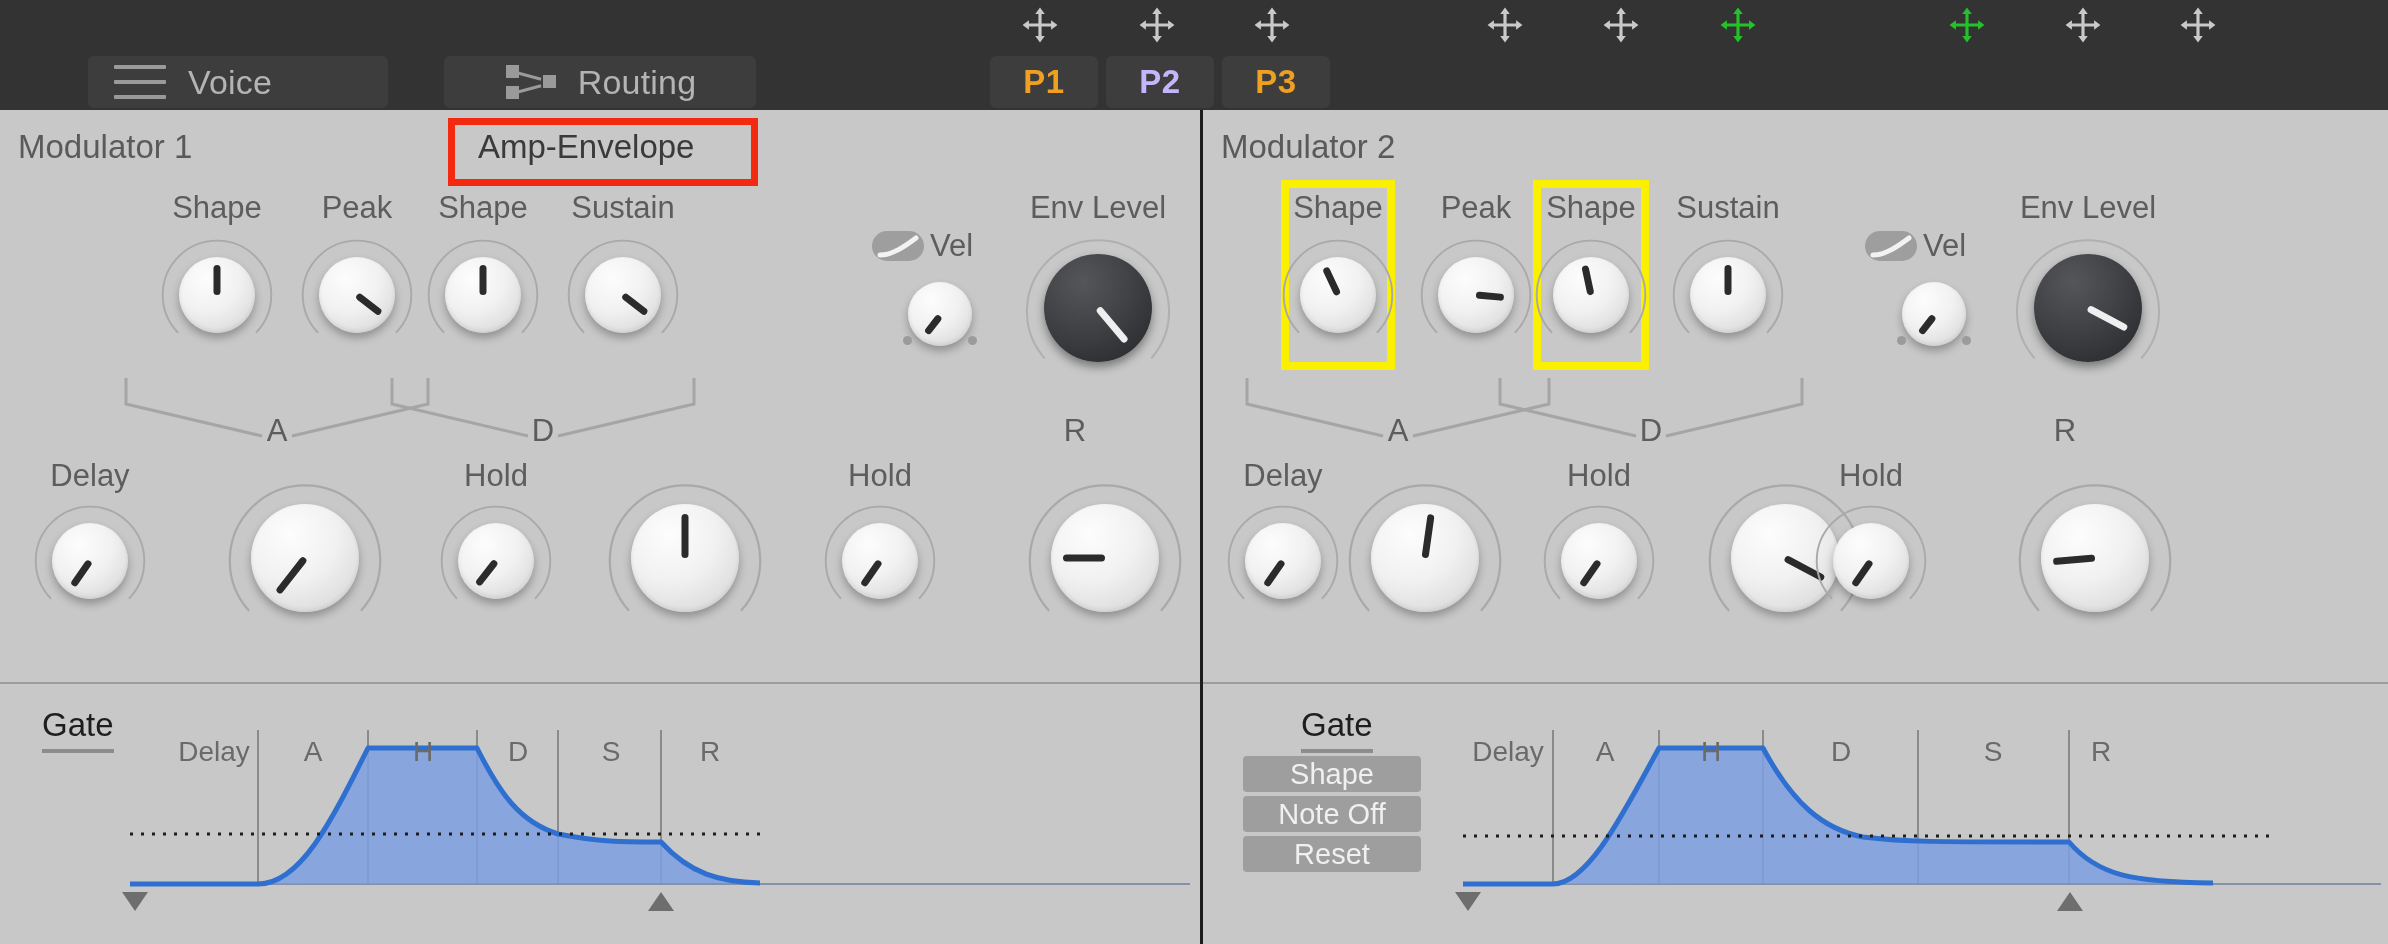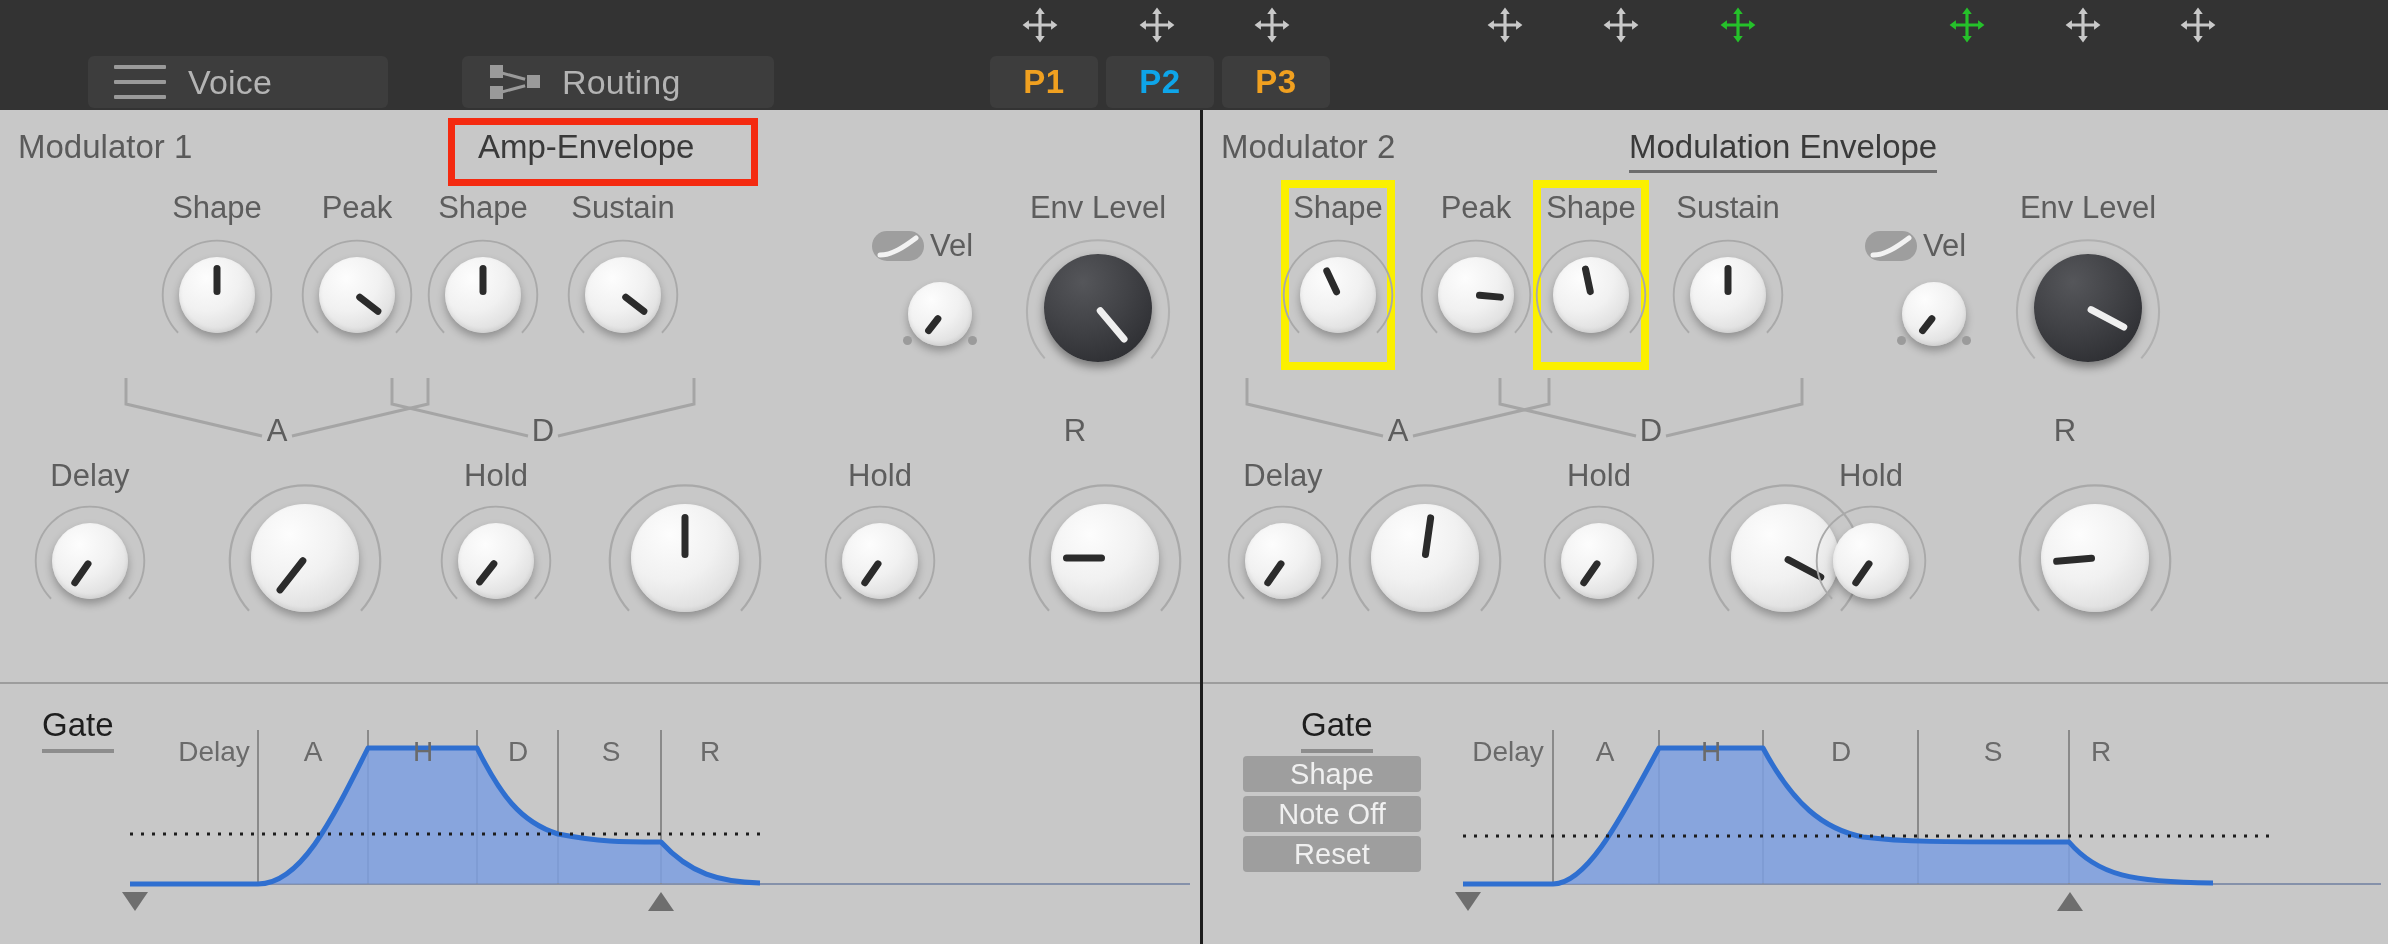--- a/index.html
+++ b/index.html
@@ -20,21 +20,21 @@
   .nav-btn {
     position: absolute; height: 52px;
     background: #3d3d3d; border-radius: 6px;
     display: flex; align-items: center; gap: 22px;
     padding: 0 26px;
   }
   .nav-btn .nav-label {
     color: #b4b4b4; font-size: 34px; letter-spacing: .2px;
   }
   #nav-voice { left: 88px; top: 56px; width: 300px; }
-  #nav-routing { left: 462px; top: 56px; width: 312px; }
+  #nav-routing { left: 444px; top: 56px; width: 312px; justify-content: center; }
 
   .hamburger { width: 52px; height: 34px; display: flex; flex-direction: column;
                justify-content: space-between; }
   .hamburger i { display: block; height: 4px; background: #9a9a9a; border-radius: 1px; }
 
   .routing-glyph { width: 52px; height: 38px; position: relative; }
   .routing-glyph .sq { position: absolute; width: 13px; height: 13px; background: #9a9a9a; }
   .routing-glyph .sq.a { left: 2px; top: 2px; }
   .routing-glyph .sq.b { left: 2px; top: 23px; }
   .routing-glyph .sq.c { left: 39px; top: 12px; }
@@ -239,21 +239,21 @@
         <svg viewBox="0 0 24 24">
             <path d="M12 1 L15 5 H13 V11 H19 V9 L23 12 L19 15 V13 H13 V19 H15 L12 23 L9 19 H11 V13 H5 V15 L1 12 L5 9 V11 H11 V5 H9 Z" fill="#c9c9c9"></path>
           </svg>
       </span>
     </div>
 
     <div class="tab-group dim" style="left:990px;width:108px;">
       <div class="tab" style="width:108px;color:#f0a020;">P1</div>
     </div>
     <div class="tab-group dim" style="left:1106px;width:108px;">
-      <div class="tab" style="width:108px;color:#0ea5e9;">P2</div>
+      <div class="tab" style="width:108px;color:#c4b5fd;">P2</div>
     </div>
     <div class="tab-group dim" style="left:1222px;width:108px;">
       <div class="tab" style="width:108px;color:#f0a020;">P3</div>
     </div>
 
 
   </div>
 
   <div class="panel" id="panel-left">
 
@@ -441,21 +441,20 @@
       <div class="marker down" style="left:122px;top:208px;"></div>
       <div class="marker up" style="left:648px;top:208px;"></div>
     </div>
   </div>
 
   <div class="panel-divider"></div>
 
   <div class="panel" id="panel-right">
 
     <div class="hdr-mod" style="left:18px;top:18px;">Modulator 2</div>
-    <div class="hdr-env underlined" style="left:426px;top:18px;">Modulation Envelope</div>
 
     <div class="hl-yellow" style="left:78px;top:70px;width:114px;height:190px;"></div>
     <div class="hl-yellow" style="left:330px;top:70px;width:116px;height:190px;"></div>
 
     <div class="knob-unit" style="left:50px;top:80px;width:170px;">
       <span class="knob-label">Shape</span>
       <div class="knob" style="top:46px;width:118px;height:118px;">
         <svg class="arc" viewBox="0 0 100 100">
             <path d="M17 82 A46 46 0 1 1 83 82" fill="none" stroke="#a9a9a9" stroke-width="1.6"></path>
           </svg>

